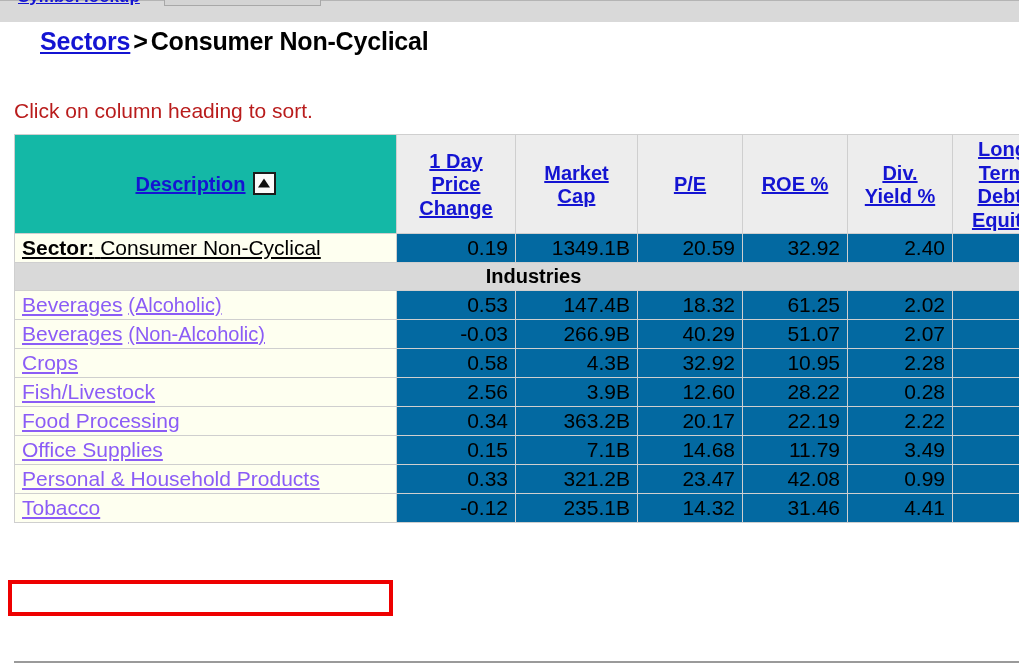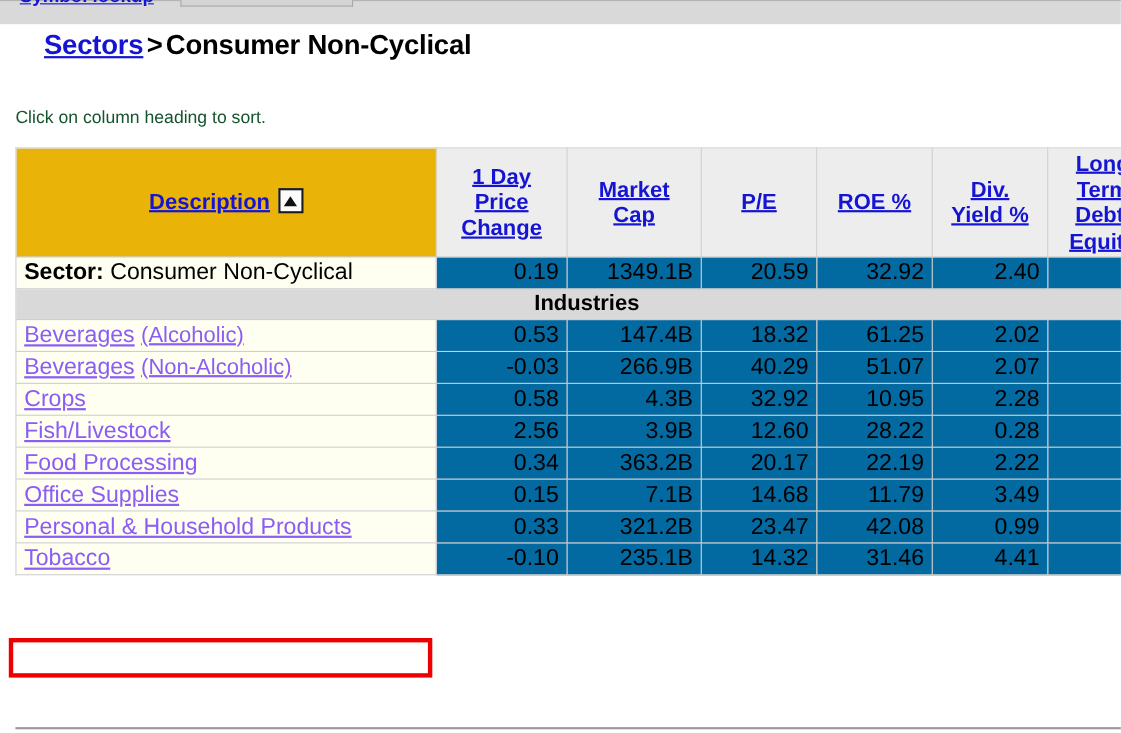--- a/index.html
+++ b/index.html
@@ -74,22 +74,22 @@
   #breadcrumb .crumb-sep {
     color: #000000;
     padding: 0 3px;
   }
 
   
   #sort-hint {
     position: absolute;
     left: 14px;
     top: 99px;
-    font-size: 16px;
-    color: #14532d;
+    font-size: 21px;
+    color: #b91c1c;
     white-space: nowrap;
   }
 
   
   #sector-table {
     position: absolute;
     left: 14px;
     top: 134px;
     width: 1010px;
     border-collapse: collapse;
@@ -113,21 +113,21 @@
   }
 
   thead th {
     background: #ededed;
     text-align: center;
     padding-top: 8px;
     padding-bottom: 8px;
     line-height: 1.12;
   }
   thead th.sorted-col {
-    background: #eab308;
+    background: #14b8a6;
   }
   .col-head-link {
     color: #1414d2;
     font-size: 20px;
     font-weight: bold;
     text-decoration: underline;
     cursor: pointer;
     white-space: pre-line;
   }
   .sort-arrow {
@@ -158,21 +158,21 @@
     font-size: 21px;
     white-space: nowrap;
     padding-right: 9px;
   }
   td.desc {
     background: #fefff0;
     text-align: left;
     white-space: nowrap;
     overflow: hidden;
   }
-  tr.sector-row td.desc { font-size: 21px; }
+  tr.sector-row td.desc { font-size: 21px; text-decoration: underline; }
   .sector-label { font-weight: bold; }
   .sector-name  { font-weight: normal; }
 
   tr.group-row td {
     background: #d9d9d9;
     text-align: center;
     font-weight: bold;
     font-size: 20px;
     padding-top: 4px;
     padding-bottom: 4px;
@@ -346,21 +346,21 @@
         <td class="desc"><span class="ind-link">Personal &amp; Household Products</span></td>
         <td class="num">0.33</td>
         <td class="num">321.2B</td>
         <td class="num">23.47</td>
         <td class="num">42.08</td>
         <td class="num">0.99</td>
         <td class="num">1</td>
       </tr>
       <tr class="industry-row">
         <td class="desc"><span class="ind-link">Tobacco</span></td>
-        <td class="num">-0.10</td>
+        <td class="num">-0.12</td>
         <td class="num">235.1B</td>
         <td class="num">14.32</td>
         <td class="num">31.46</td>
         <td class="num">4.41</td>
         <td class="num">1</td>
       </tr>
     </tbody>
 </table>
 
 <div id="annotation-box" style="border-color: rgb(238, 0, 0);"></div>

